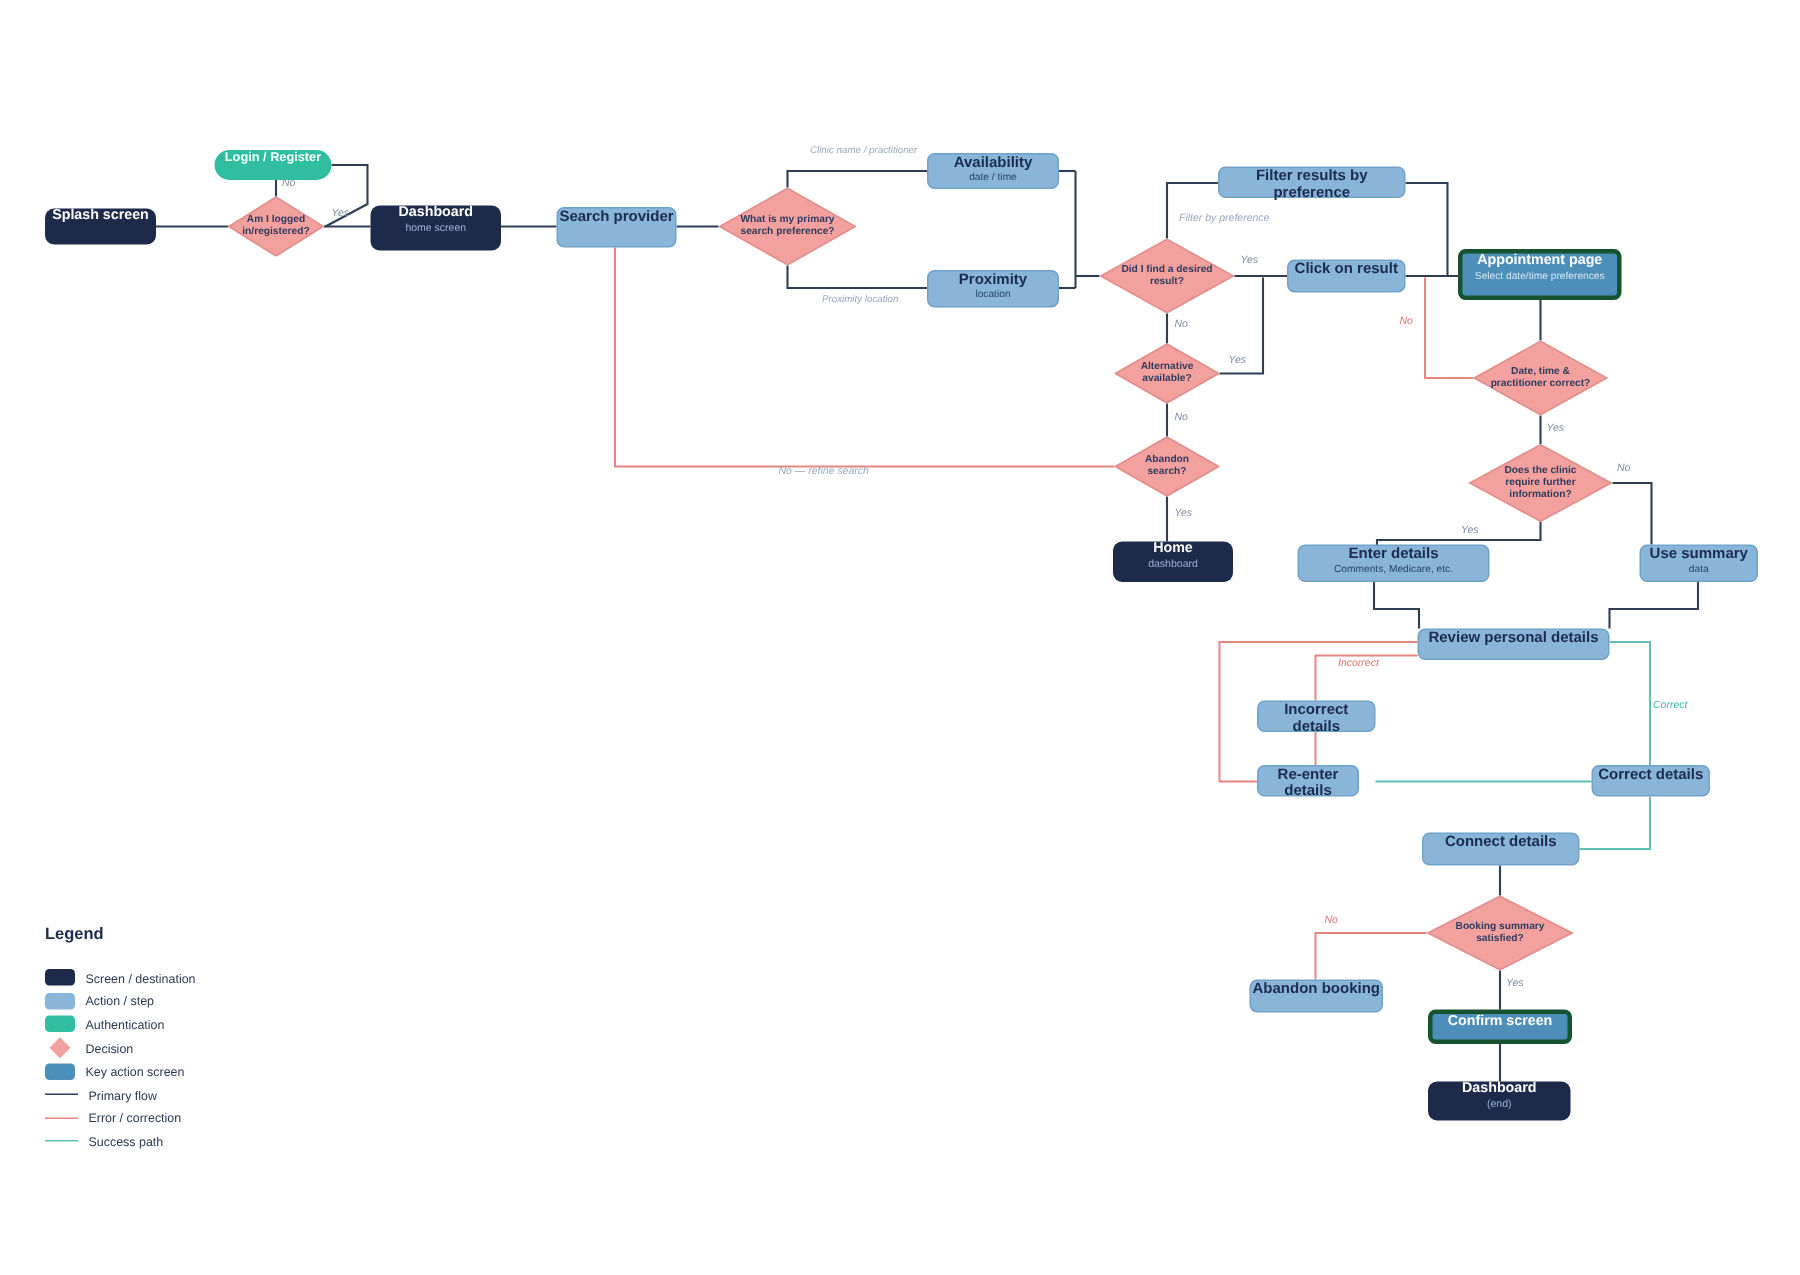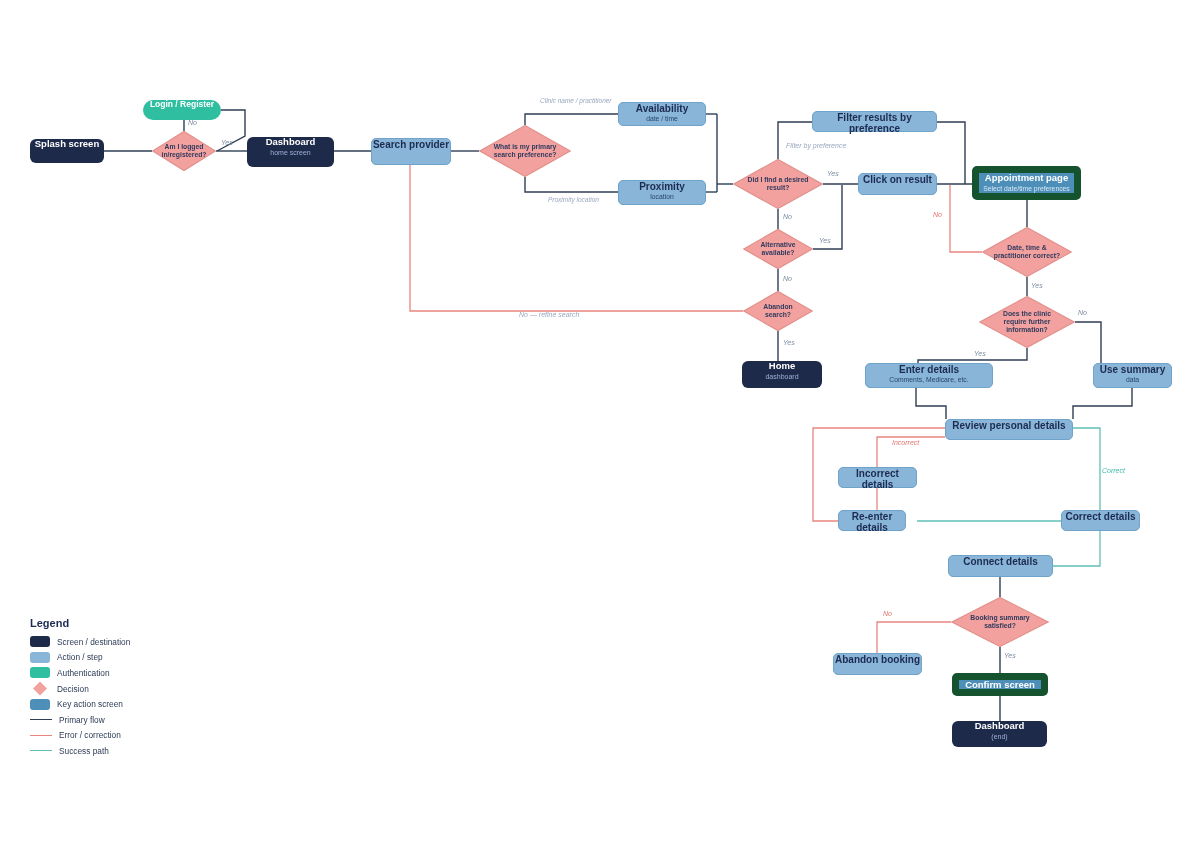--- a/index.html
+++ b/index.html
@@ -7,38 +7,38 @@
   .canvas{position:relative;width:1200px;height:850px;background:#ffffff;overflow:hidden;}
   .wires{position:absolute;left:0;top:0;width:1200px;height:850px;}
 
   .node{position:absolute;box-sizing:border-box;display:flex;flex-direction:column;align-items:center;text-align:center;line-height:1.12;}
   .screen{background:#1e2a4a;border-radius:6px;}
   .screen .t{color:#ffffff;font-weight:bold;font-size:9.5px;}
   .screen .s{color:#9fb0d8;font-size:7px;margin-top:1px;}
   .action{background:#88b5d8;border:1px solid #6fa3c9;border-radius:5px;}
   .action .t{color:#1d2b50;font-weight:bold;font-size:10px;}
   .action .s{color:#27466b;font-size:6.8px;margin-top:1px;}
-  .key{background:#4e8fba;border:7px solid #14532d;border-radius:5px;}
+  .key{background:#4e8fba;border:3px solid #14532d;border-radius:5px;}
   .key .t{color:#ffffff;font-weight:bold;font-size:9.5px;}
   .key .s{color:#d6e7f2;font-size:6.8px;margin-top:1px;}
   .auth{background:#2fbfa0;border-radius:10px;}
   .auth .t{color:#ffffff;font-weight:bold;font-size:8.5px;}
 
   .diamond{position:absolute;}
   .diamond svg{position:absolute;left:0;top:0;width:100%;height:100%;}
   .d-txt{position:absolute;inset:0;display:flex;align-items:center;justify-content:center;text-align:center;padding:0 13%;font-size:6.8px;font-weight:600;color:#2e3a5e;line-height:1.18;}
 
   .lbl{position:absolute;white-space:nowrap;font-size:7px;font-style:italic;color:#7c8ca3;}
   .lbl-gray{color:#9aa8bf;}
   .lbl-red{color:#e0766f;}
   .lbl-teal{color:#3eb8ab;}
   .lbl-tiny{font-size:6.5px;}
 
   .legend{position:absolute;left:30px;top:617px;width:150px;}
-  .legend-title{font-size:11px;font-weight:bold;color:#1d2b50;margin-bottom:5px;}
+  .legend-title{font-size:11px;font-weight:bold;color:#1d2b50;margin-bottom:15px;}
   .legend-row{display:flex;align-items:center;height:15.6px;gap:7px;}
   .legend-row .txt{font-size:8.3px;color:#2c3a55;}
   .sw{width:20px;height:11px;border-radius:3px;flex:0 0 auto;}
   .sw-screen{background:#1e2a4a;}
   .sw-action{background:#88b5d8;}
   .sw-auth{background:#2fbfa0;}
   .sw-decision{width:14px;height:14px;border-radius:0;background:#f3a19e;clip-path:polygon(50% 0,100% 50%,50% 100%,0 50%);margin:0 3px;}
   .sw-key{background:#4e8fba;}
   .sw-line{width:22px;height:0;border-radius:0;border-top:1.6px solid #2f3e55;}
   .sw-line-error{border-top-color:#e8857f;}

